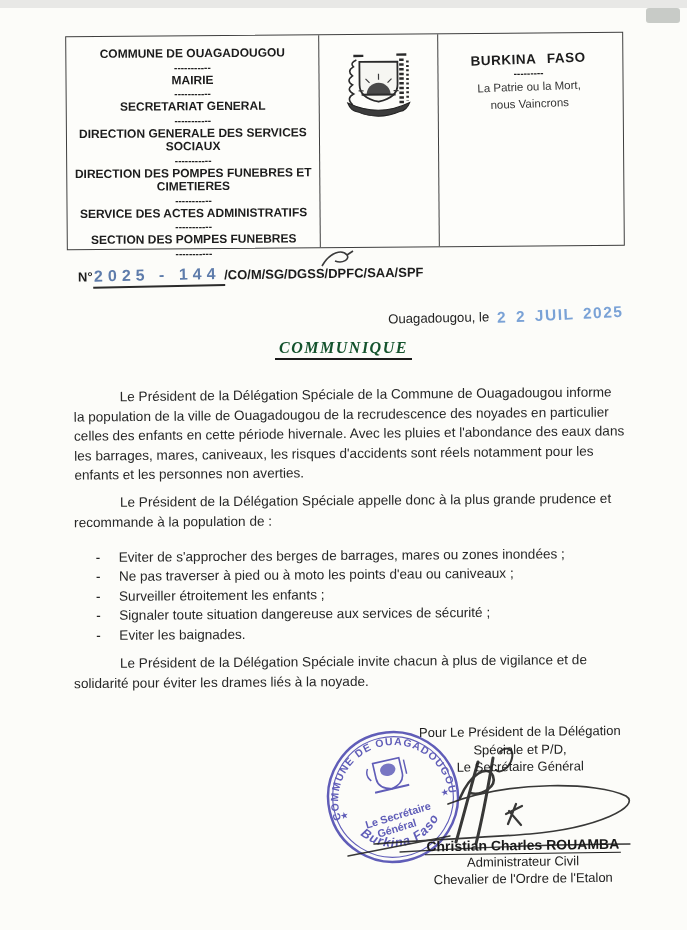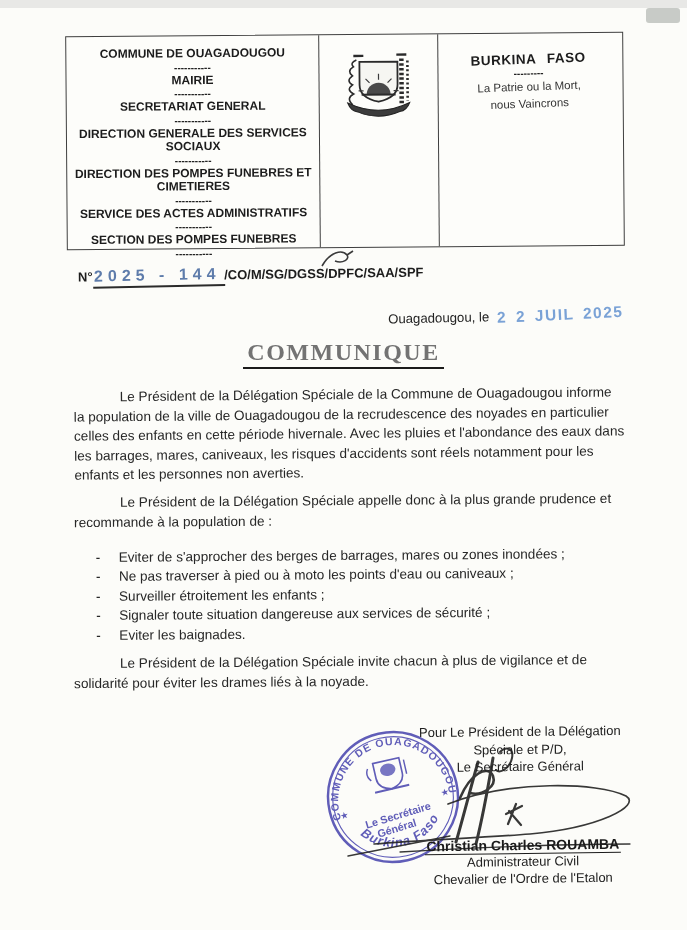--- a/index.html
+++ b/index.html
@@ -38,22 +38,22 @@
   .ref-squiggle{position:absolute;left:318px;top:240px;}
   .date-line{position:absolute;left:388px;top:299px;font-size:13.2px;color:#222;white-space:nowrap;transform:rotate(-1.2deg);}
   .stamp-date{
     display:inline-block;color:#7aa2d6;font-weight:bold;font-size:15.5px;letter-spacing:1.5px;
     margin-left:8px;transform:rotate(-1.5deg);word-spacing:3px;
   }
 
   
   .title-row{position:absolute;left:0;top:331px;width:100%;text-align:center;}
   .title-text{
-    font-family:"Liberation Serif",serif;font-weight:bold;font-size:24px;letter-spacing:1.5px;color:#737373;
-    border-bottom:2.5px solid #1b1b1b;padding:0 4px 1px 4px;display:inline-block;
+    font-family:"Liberation Serif",serif;font-weight:bold;font-size:16px;letter-spacing:1.5px;color:#14532d;
+    border-bottom:2.5px solid #1b1b1b;padding:0 4px 1px 4px;display:inline-block;font-style:italic;
   }
 
   
   .para{position:absolute;left:74px;width:552px;font-size:13.6px;line-height:19.6px;color:#272727;text-align:left;}
   .indent{text-indent:46px;}
   .p1{top:377px;transform:rotate(-0.55deg);}
   .p2{top:483px;transform:rotate(-0.45deg);}
   .p3{top:644px;transform:rotate(-0.45deg);}
   .list{position:absolute;left:96px;top:538px;width:520px;transform:rotate(-0.45deg);}
   .li{display:flex;line-height:19.4px;font-size:13.6px;color:#272727;}

